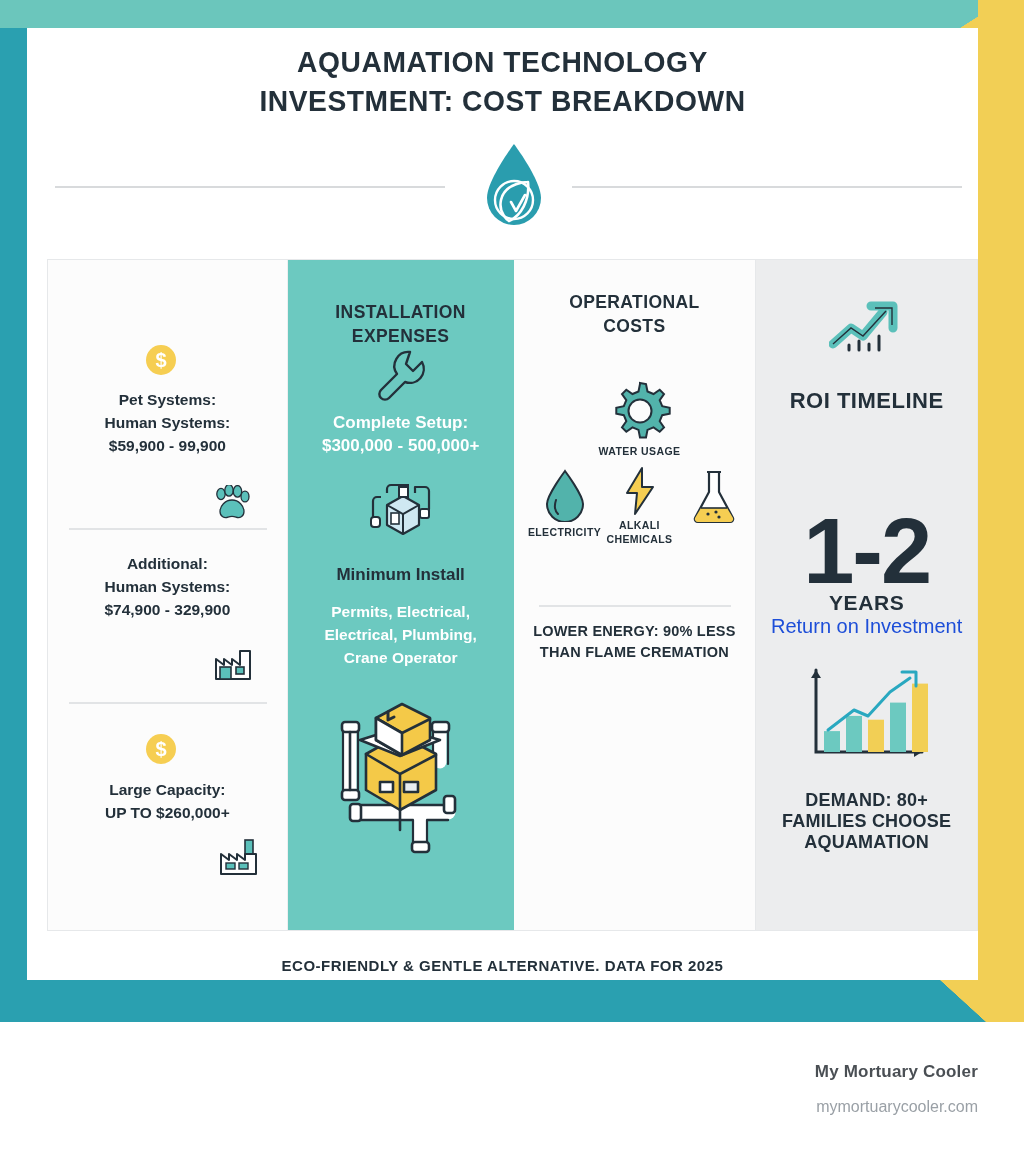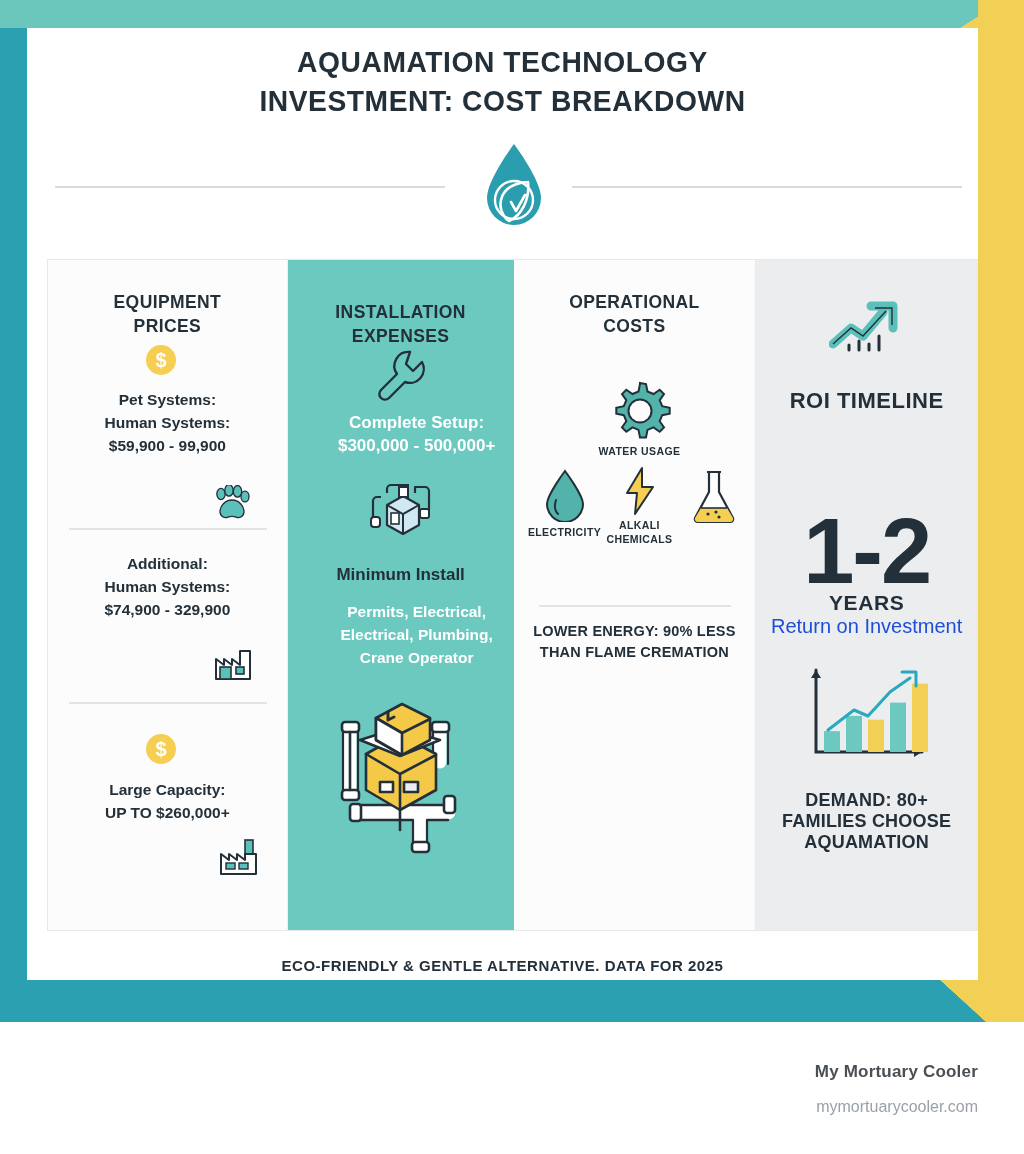--- a/index.html
+++ b/index.html
@@ -54,21 +54,21 @@
     font-weight:bold;font-size:17.5px;line-height:24px;letter-spacing:.4px;
     font-family:"Liberation Sans Narrow","Liberation Sans",sans-serif;
   }
   .c1head{top:30px;}
   .c2head{top:40px;}
   .c3head{top:30px;}
 
   .ctext{position:absolute;left:0;width:100%;text-align:center;color:#23303A;
      font-weight:bold;font-size:15.5px;line-height:23px;
      font-family:"Liberation Sans Narrow","Liberation Sans",sans-serif;}
-  .ctext.white{color:#FFFFFF;padding-left:16px;}
+  .ctext.white{color:#FFFFFF;}
   .sep{position:absolute;height:2px;background:#E2E4E6;}
   .icon-abs{position:absolute;}
 
   .c2 .big{font-size:17px;}
   .statnum{
     position:absolute;left:0;width:100%;text-align:center;color:#23303A;
     font-weight:bold;font-size:92px;line-height:92px;letter-spacing:-2px;
     font-family:"Liberation Sans Narrow","Liberation Sans",sans-serif;
   }
   .statyears{position:absolute;left:0;width:100%;text-align:center;color:#23303A;
@@ -124,24 +124,20 @@
         <path d="M31 2 C31 2 4 38 4 56 a27 27 0 0 0 54 0 C58 38 31 2 31 2 Z" fill="#2A9DAE"></path>
         <path d="M45 40 C45 40 22 40 18 58 c-3 14 8 21 8 21 M45 40 c2 18 -7 34 -19 39 M28 60 l5 9 9 -16" fill="none" stroke="#FFFFFF" stroke-width="2.6" stroke-linecap="round" stroke-linejoin="round"></path>
         <circle cx="31" cy="58" r="19" fill="none" stroke="#FFFFFF" stroke-width="2.4"></circle>
       </svg>
     </div>
   </div>
 
   <div class="panels">
 
     <div class="col col-1">
-      <div class="col-head c1head">
-        <div>EQUIPMENT</div>
-        <div>PRICES</div>
-      </div>
 
       <div class="icon-abs" style="left:96px;top:83px;">
         <svg width="34" height="34" viewBox="0 0 34 34">
           <circle cx="17" cy="17" r="15" fill="#F6CE52"></circle>
           <text x="17" y="24" text-anchor="middle" font-family="Liberation Sans, sans-serif" font-size="20" font-weight="bold" fill="#FFFFFF">$</text>
         </svg>
       </div>
 
       <div class="ctext" style="top:128px;">
         <div>Pet Systems:</div>

